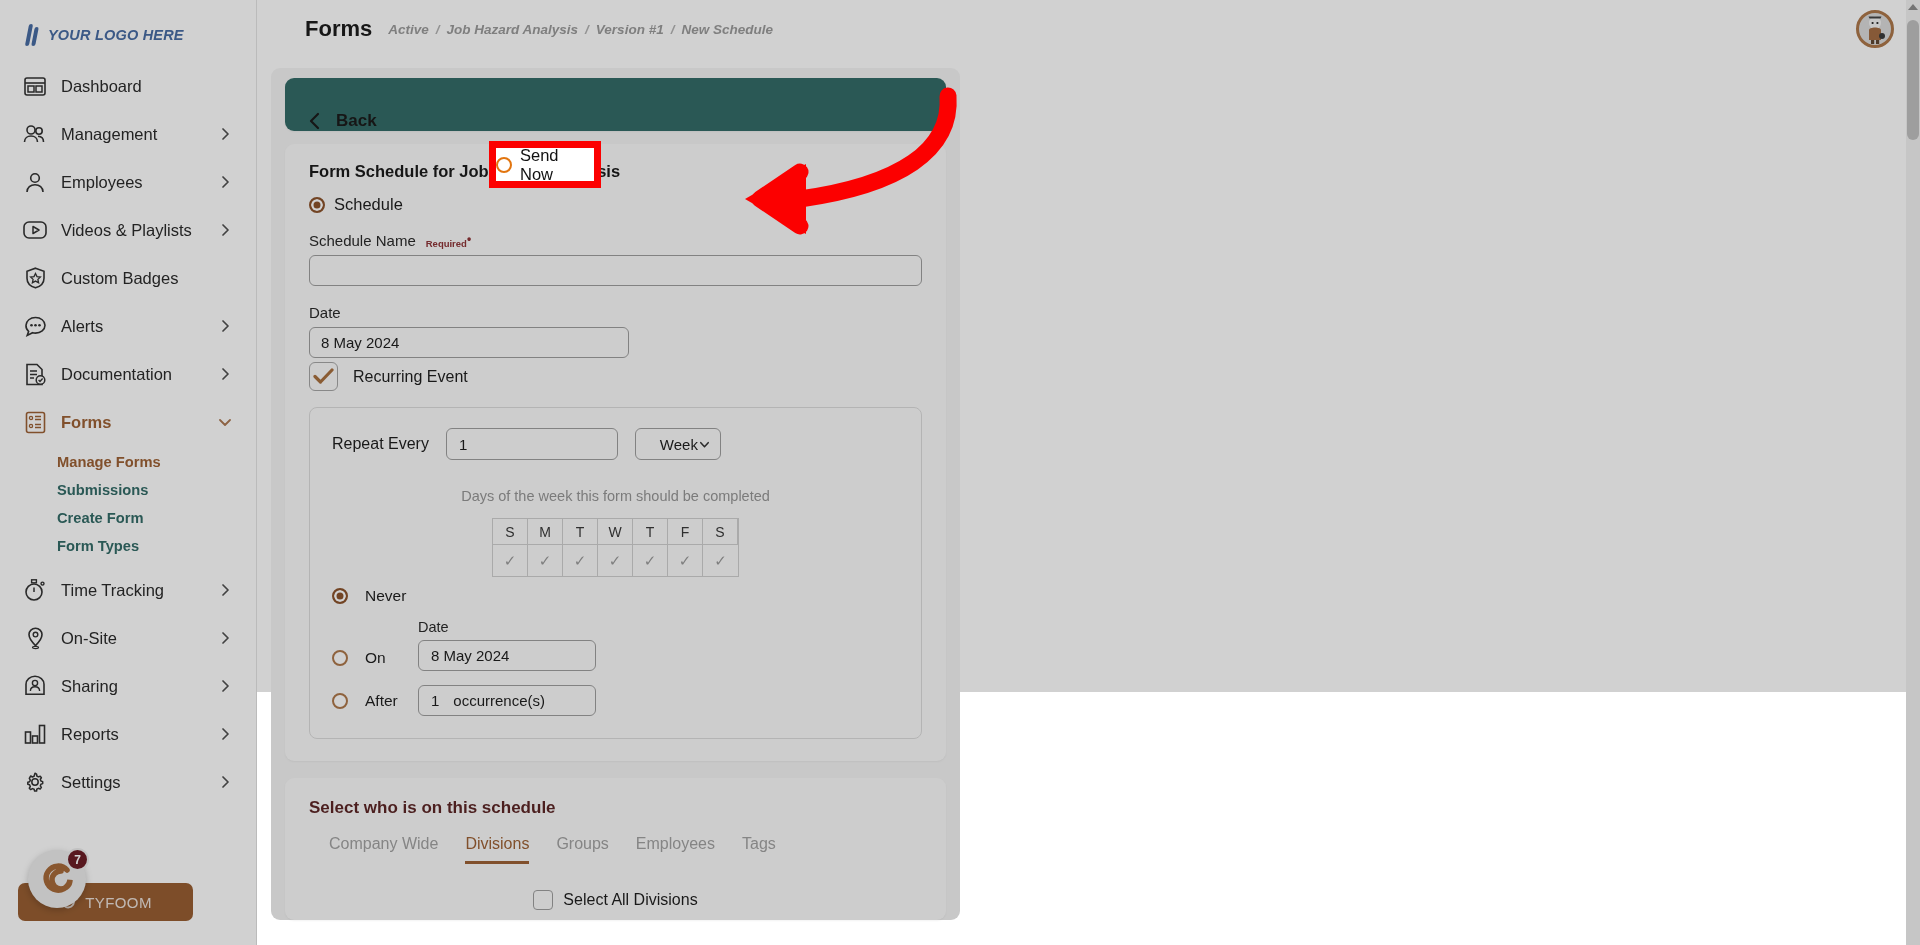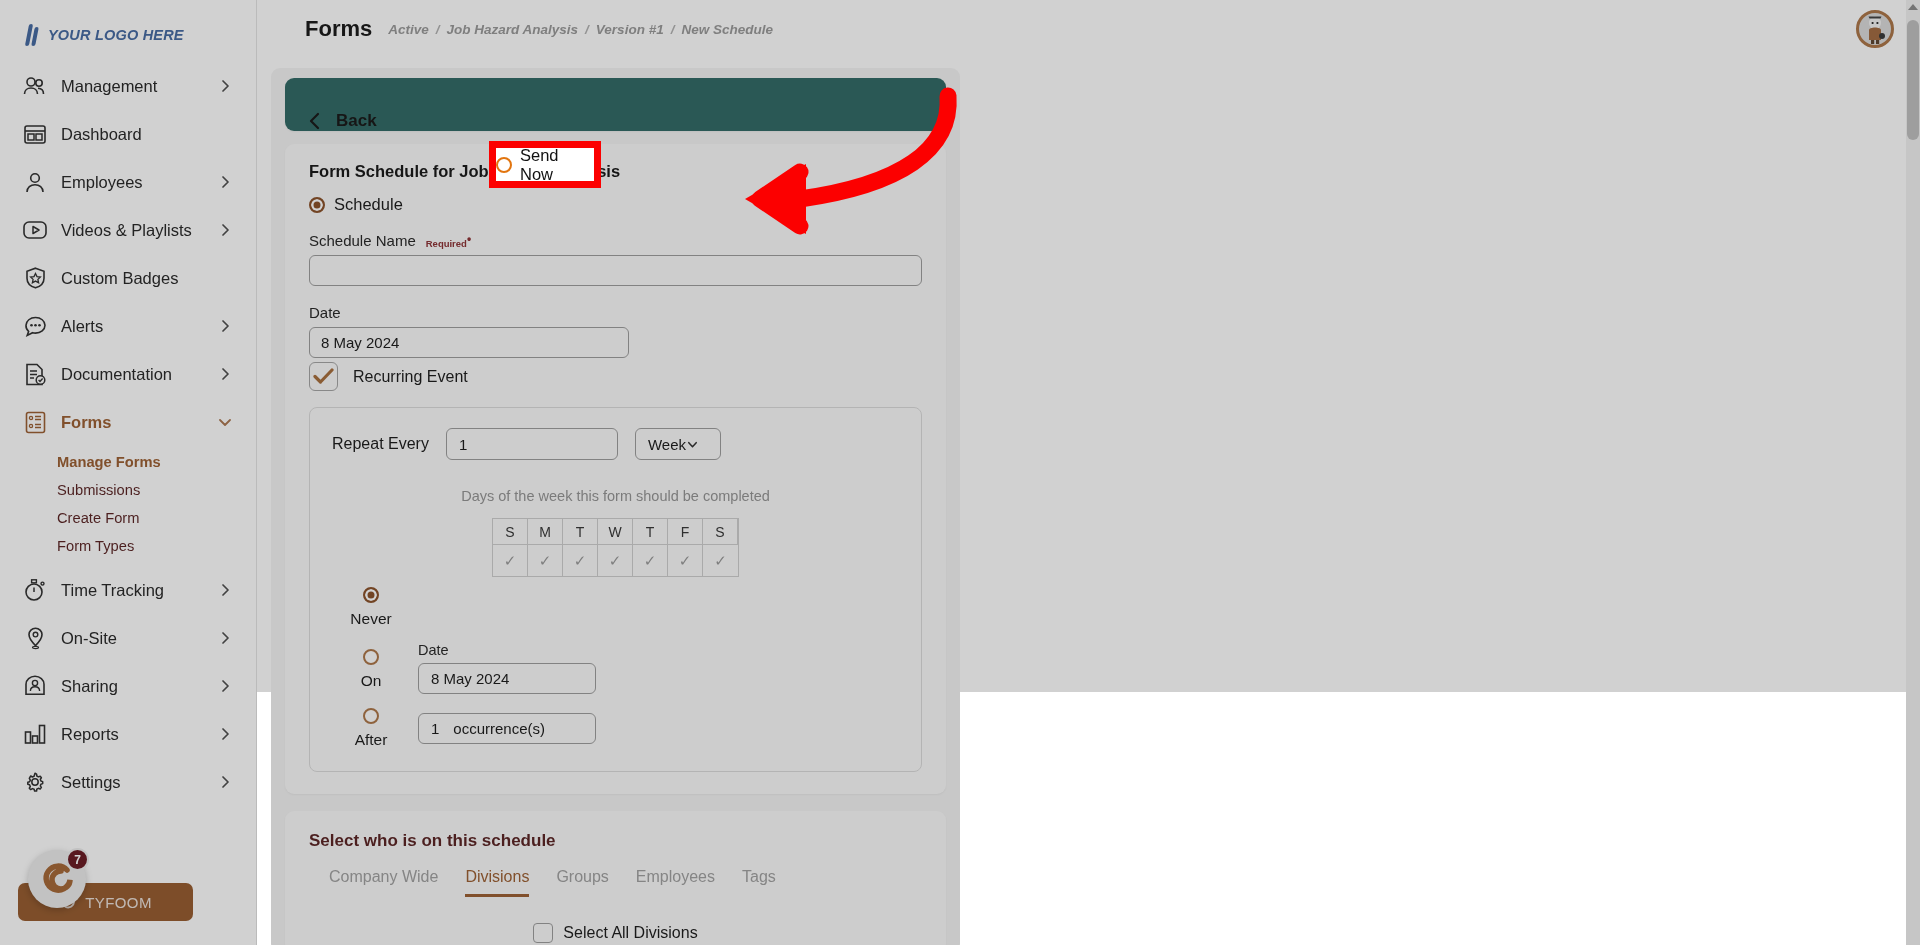--- a/index.html
+++ b/index.html
@@ -50,21 +50,21 @@
   .nav-item .ic { width: 30px; height: 26px; flex: 0 0 30px; display:flex; align-items:center; justify-content:center; margin-right: 11px;}
   .nav-item .lbl { flex: 1 1 auto; white-space: nowrap; }
   .nav-item .chev {
     width: 14px; height: 14px; flex: 0 0 14px; opacity: .85;
   }
   .nav-item.active > .lbl { color: #c75a09; font-weight: 700; }
   .nav-item.active .chev path, .nav-item.active .chev polyline { stroke: #c75a09; }
 
   .subnav { padding: 2px 0 6px 0; }
   .subnav-item {
-    padding: 6px 0 6px 57px; font-size: 14.7px; color: #7f1d1d; cursor: pointer;
+    padding: 6px 0 6px 57px; font-size: 14.7px; color: #0f766e; cursor: pointer; font-weight: bold;
   }
   .subnav-item.sel { color: #c75a09; font-weight: 700; }
 
   
   .tyfoom-btn {
     position: absolute; left: 18px; bottom: 24px;
     width: 175px; height: 38px; border-radius: 7px;
     background: #c05707; display: flex; align-items: center; justify-content: center;
     gap: 8px; color: #f0dfd4; font-size: 15px; letter-spacing: .4px;
     cursor: pointer;
@@ -170,21 +170,21 @@
   }
   .repeat-row { display: flex; align-items: center; gap: 17px; }
   .repeat-lbl { font-size: 16px; color: #1f1f1f; }
   .num-input {
     width: 172px; height: 32px; border: 1px solid #9f9f9f; border-radius: 6px;
     background: transparent; font-family: "Liberation Sans", sans-serif;
     font-size: 15px; padding: 0 12px; color: #1e1e1e; outline: none;
   }
   .select-box {
     width: 86px; height: 32px; border: 1px solid #9f9f9f; border-radius: 6px;
-    display: flex; align-items: center; justify-content: flex-start;
+    display: flex; align-items: center; justify-content: flex-end;
     padding: 0 9px 0 12px; font-size: 15px; color: #1e1e1e; cursor: pointer;
   }
 
   .dow-hint {
     text-align: center; font-size: 14.5px; color: #969696;
     margin-top: 28px;
   }
   .dow-grid {
     margin: 14px auto 0 auto; width: 247px;
     border: 1px solid #cfcfcf; display: grid; grid-template-columns: repeat(7, 1fr);
@@ -192,21 +192,21 @@
   .dow-head, .dow-cell {
     height: 26px; display: flex; align-items: center; justify-content: center;
     border-right: 1px solid #cfcfcf; font-size: 14px; color: #3a3a3a;
   }
   .dow-head { border-bottom: 1px solid #cfcfcf; }
   .dow-cell { height: 31px; color: #9a9a9a; font-size: 15px; cursor: pointer; }
   .dow-head:last-child, .dow-cell:last-child { border-right: none; }
 
   .ends-lbl { font-size: 15.5px; color: #2a2a2a; margin-top: 26px; }
   .ends-row { display: flex; align-items: center; margin-top: 10px; gap: 8px; }
-  .ends-opt { display: flex; align-items: center; gap: 7px; width: 78px; cursor: pointer; flex-direction: column; }
+  .ends-opt { display: flex; align-items: center; gap: 17px; width: 78px; cursor: pointer; }
   .ends-opt .lbl { font-size: 15.5px; color: #1f1f1f; }
   .ends-sub-lbl { font-size: 14.5px; color: #2b2b2b; }
   .ends-date-input {
     width: 178px; height: 31px; border: 1px solid #9f9f9f; border-radius: 6px;
     background: transparent; font-family: "Liberation Sans", sans-serif;
     font-size: 15px; padding: 0 12px; color: #1e1e1e; outline: none;
   }
   .after-box {
     width: 178px; height: 31px; border: 1px solid #9f9f9f; border-radius: 6px;
     display: flex; align-items: center; gap: 14px; padding: 0 12px;
@@ -268,43 +268,43 @@
         <span></span>
           <span></span>
       </span>
       <span class="logo-text">YOUR LOGO HERE</span>
     </div>
 
     <div class="nav">
 
       <div class="nav-item">
         <span class="ic">
+          <svg width="22" height="19" viewBox="0 0 22 19">
+              <rect x="1" y="1" width="20" height="17" rx="2" fill="none" stroke="#333" stroke-width="1.6"></rect>
+              <line x1="1" y1="6" x2="21" y2="6" stroke="#333" stroke-width="1.6"></line>
+              <rect x="4" y="9" width="6" height="6" fill="none" stroke="#333" stroke-width="1.5"></rect>
+              <rect x="12" y="9" width="6" height="6" fill="none" stroke="#333" stroke-width="1.5"></rect>
+            </svg>
+        </span>
+        <span class="lbl">Dashboard</span>
+      </div>
+
+      <div class="nav-item">
+        <span class="ic">
           <svg width="24" height="20" viewBox="0 0 24 20">
               <circle cx="8" cy="6" r="4" fill="none" stroke="#333" stroke-width="1.6"></circle>
               <circle cx="16" cy="7" r="3.2" fill="none" stroke="#333" stroke-width="1.6"></circle>
               <path d="M1.5 18c0-4 3-6 6.5-6s6.5 2 6.5 6" fill="none" stroke="#333" stroke-width="1.6"></path>
               <path d="M15 12.3c3.2.2 5.5 2.2 5.5 5.7" fill="none" stroke="#333" stroke-width="1.6"></path>
             </svg>
         </span>
         <span class="lbl">Management</span>
         <svg class="chev" viewBox="0 0 14 14">
             <polyline points="5,2 10,7 5,12" fill="none" stroke="#333" stroke-width="1.7" stroke-linecap="round" stroke-linejoin="round"></polyline>
           </svg>
-      </div>
-
-      <div class="nav-item">
-        <span class="ic">
-          <svg width="22" height="19" viewBox="0 0 22 19">
-              <rect x="1" y="1" width="20" height="17" rx="2" fill="none" stroke="#333" stroke-width="1.6"></rect>
-              <line x1="1" y1="6" x2="21" y2="6" stroke="#333" stroke-width="1.6"></line>
-              <rect x="4" y="9" width="6" height="6" fill="none" stroke="#333" stroke-width="1.5"></rect>
-              <rect x="12" y="9" width="6" height="6" fill="none" stroke="#333" stroke-width="1.5"></rect>
-            </svg>
-        </span>
-        <span class="lbl">Dashboard</span>
       </div>
 
       <div class="nav-item">
         <span class="ic">
           <svg width="20" height="21" viewBox="0 0 20 21">
               <circle cx="10" cy="6" r="4.3" fill="none" stroke="#333" stroke-width="1.6"></circle>
               <path d="M2 20c0-4.6 3.6-7.3 8-7.3s8 2.7 8 7.3" fill="none" stroke="#333" stroke-width="1.6"></path>
             </svg>
         </span>
         <span class="lbl">Employees</span>

